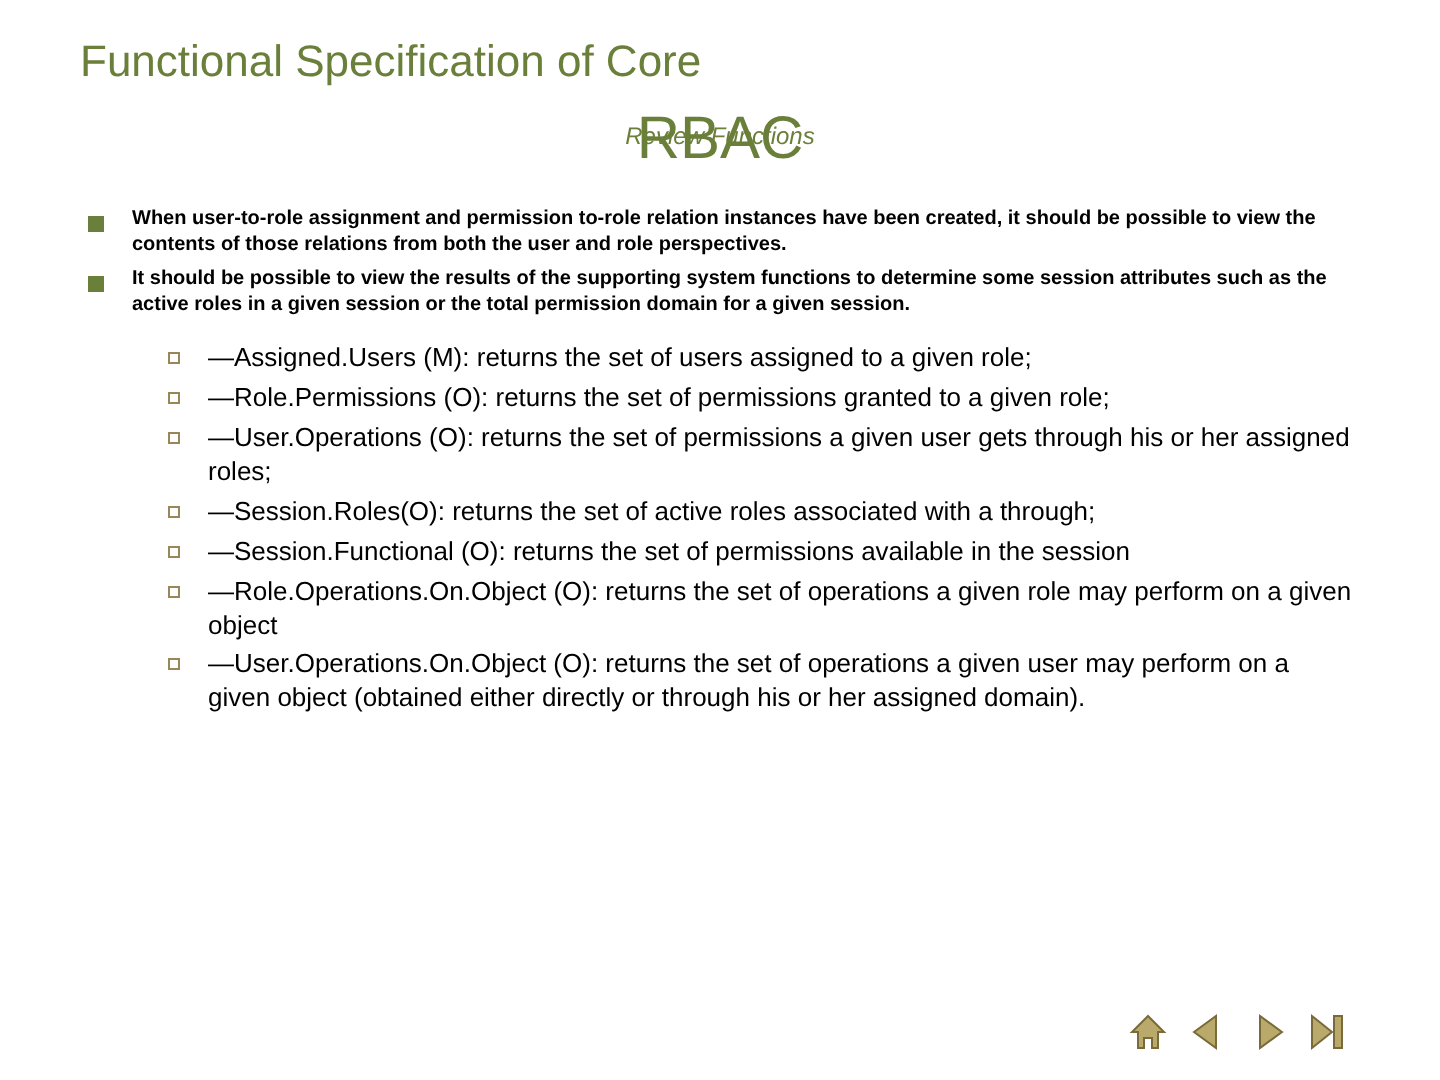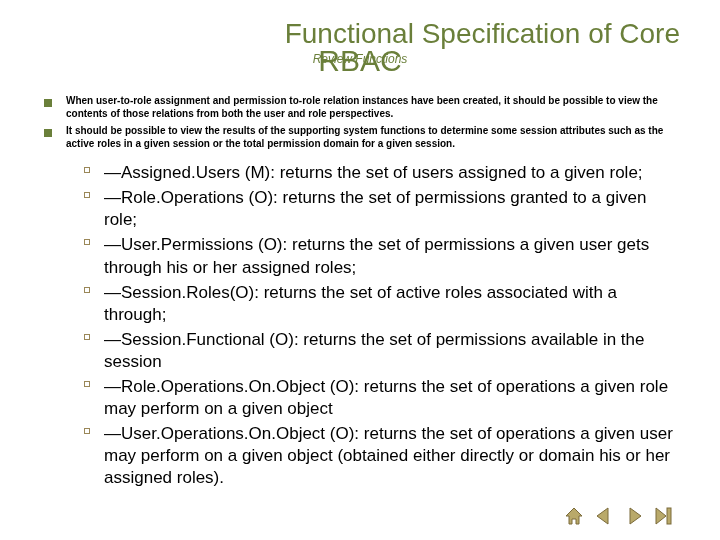--- a/index.html
+++ b/index.html
@@ -9,26 +9,26 @@
     background: #fff;
     position: relative;
   }
   .slide {
     width: 720px;
     height: 540px;
     padding: 18px 40px 0 40px;
     position: relative;
   }
   .title {
-    font-size: 28px;
+    font-size: 22px;
     color: #6a7f3a;
-    text-align: right;
+    text-align: left;
     font-weight: 400;
     line-height: 1.15;
-    margin-bottom: 0;
+    margin-bottom: 16px;
   }
   .subtitle-wrap {
     position: relative;
     text-align: center;
     margin-bottom: 14px;
     height: 30px;
   }
   .subtitle-rbac {
     font-size: 30px;
     color: #6a7f3a;
@@ -79,21 +79,21 @@
   }
   .sq-l2 {
     width: 6px;
     height: 6px;
     border: 1px solid #9a8758;
     flex-shrink: 0;
     margin-top: 5px;
     margin-right: 14px;
   }
   .text-l2 {
-    font-size: 17px;
+    font-size: 13px;
     color: #000;
     font-weight: 400;
     line-height: 1.3;
   }
   .nav {
     position: absolute;
     bottom: 14px;
     right: 46px;
     display: flex;
     gap: 10px;
@@ -130,41 +130,41 @@
       <div class="text-l1">It should be possible to view the results of the supporting system functions to determine some session attributes such as the active roles in a given session or the total permission domain for a given session.</div>
     </div>
 
     <div class="sub-list">
       <div class="bullet-l2">
         <div class="sq-l2"></div>
         <div class="text-l2">—Assigned.Users (M): returns the set of users assigned to a given role;</div>
       </div>
       <div class="bullet-l2">
         <div class="sq-l2"></div>
-        <div class="text-l2">—Role.Operations (O): returns the set of permissions granted to a given role;</div>
+        <div class="text-l2">—Role.Permissions (O): returns the set of permissions granted to a given role;</div>
       </div>
       <div class="bullet-l2">
         <div class="sq-l2"></div>
-        <div class="text-l2">—User.Permissions (O): returns the set of permissions a given user gets through his or her assigned roles;</div>
+        <div class="text-l2">—User.Operations (O): returns the set of permissions a given user gets through his or her assigned roles;</div>
       </div>
       <div class="bullet-l2">
         <div class="sq-l2"></div>
         <div class="text-l2">—Session.Roles(O): returns the set of active roles associated with a through;</div>
       </div>
       <div class="bullet-l2">
         <div class="sq-l2"></div>
         <div class="text-l2">—Session.Functional (O): returns the set of permissions available in the session</div>
       </div>
       <div class="bullet-l2">
         <div class="sq-l2"></div>
         <div class="text-l2">—Role.Operations.On.Object (O): returns the set of operations a given role may perform on a given object</div>
       </div>
       <div class="bullet-l2">
         <div class="sq-l2"></div>
-        <div class="text-l2">—User.Operations.On.Object (O): returns the set of operations a given user may perform on a given object (obtained either directly or domain his or her assigned roles).</div>
+        <div class="text-l2">—User.Operations.On.Object (O): returns the set of operations a given user may perform on a given object (obtained either directly or through his or her assigned domain).</div>
       </div>
     </div>
   </div>
 
   <div class="nav">
     <div class="nav-btn">
       <svg width="20" height="20" viewBox="0 0 20 20">
         <polygon points="10,2 18,10 15,10 15,18 12,18 12,13 8,13 8,18 5,18 5,10 2,10" fill="#b9a96a" stroke="#7a6a3a" stroke-width="1"></polygon>
       </svg>
     </div>

